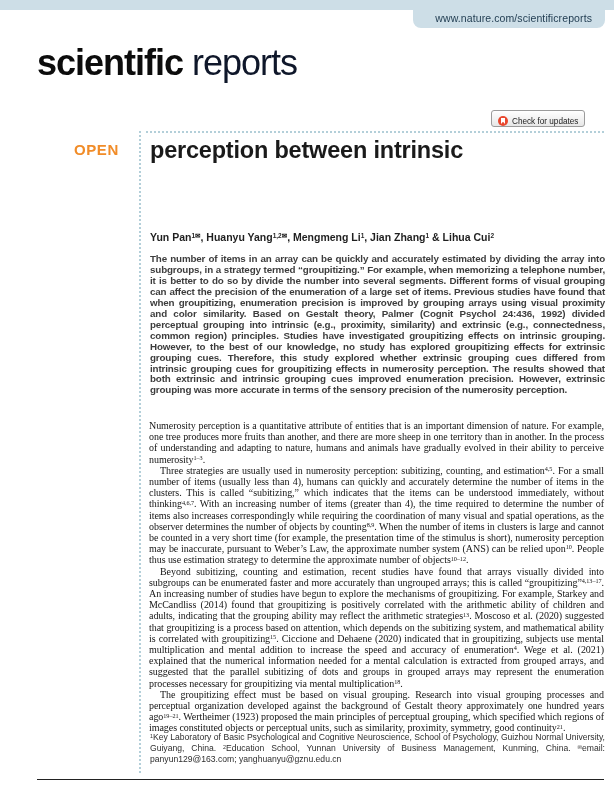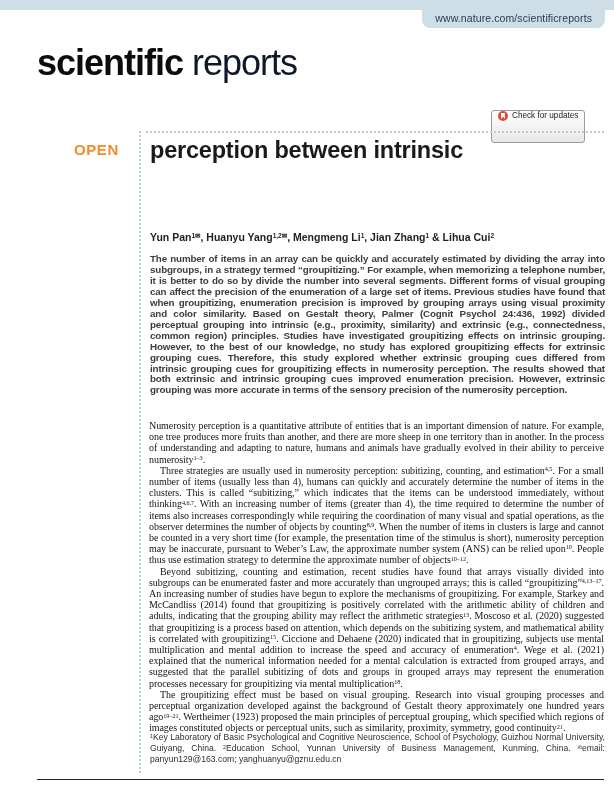--- a/index.html
+++ b/index.html
@@ -3,28 +3,28 @@
 <meta charset="utf-8">
 <style>
   html,body{margin:0;padding:0;}
   body{
     width:614px;height:808px;position:relative;background:#ffffff;
     font-family:"Liberation Sans",sans-serif;color:#141414;overflow:hidden;
   }
   .topbar{position:absolute;top:0;left:0;width:614px;height:10px;background:#cddee7;}
   .url-tab{
     position:absolute;top:10px;right:9px;background:#cddee7;border-radius:0 0 8px 8px;
-    padding:2px 13px 4px 13px;font-size:10.5px;color:#1e3a4f;letter-spacing:0.1px;margin-left:11px;
+    padding:2px 13px 4px 22px;font-size:10.5px;color:#1e3a4f;letter-spacing:0.1px;margin-left:11px;
   }
   .logo{position:absolute;top:42px;left:37px;font-size:36px;color:#0c0c0c;letter-spacing:-1px;}
   .logo .bold{font-weight:700;}
   .logo .light{font-weight:400;color:#0f172a;}
   .check-btn{
-    position:absolute;top:110px;left:491px;height:33px;border:1px solid #9b9b9b;border-radius:3px;
-    background:linear-gradient(#ffffff,#e7e7e7);display:flex;align-items:flex-start;gap:4px;
+    position:absolute;top:110px;left:491px;height:17px;border:1px solid #9b9b9b;border-radius:3px;
+    background:linear-gradient(#ffffff,#e7e7e7);display:flex;align-items:flex-end;gap:4px;
     padding:0 6px;box-sizing:border-box;cursor:pointer;
   }
   .check-icon{width:10px;height:10px;border-radius:50%;background:#e9472e;position:relative;flex:0 0 auto;}
   .check-icon::after{
     content:"";position:absolute;left:3px;top:2px;width:4px;height:6px;background:#ffffff;
     clip-path:polygon(0 0,100% 0,100% 100%,50% 62%,0 100%);
   }
   .check-label{font-size:8.2px;color:#222;white-space:nowrap;}
   .dotted-h{position:absolute;top:131px;left:146px;width:458px;border-top:2px dotted #b3cfd9;}
   .dotted-v{position:absolute;top:131px;left:139px;height:642px;border-left:2px dotted #b3cfd9;}

